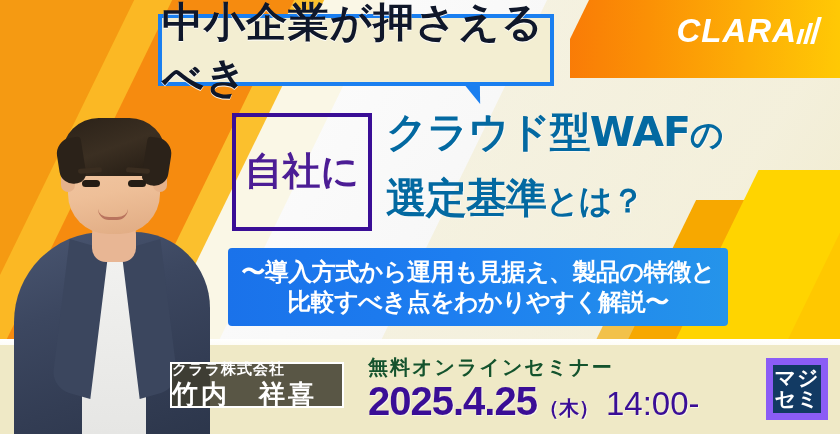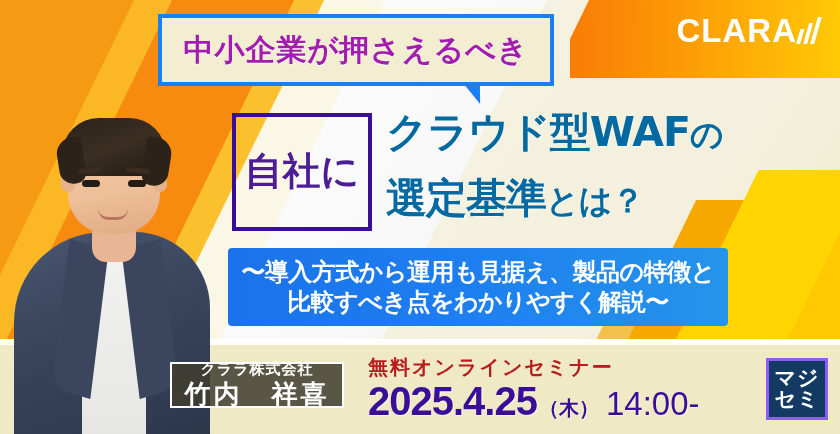--- a/index.html
+++ b/index.html
@@ -67,20 +67,21 @@
   }
   .bar-sep{
     position:absolute;left:0;top:339px;width:840px;height:7px;
     background:linear-gradient(180deg,#ffffff 0%,#fdfcf5 100%);
   }
 
   
   .clara-wrap{
     position:absolute;right:0;top:0;width:270px;height:78px;
     overflow:hidden;
+    font-style:italic;
   }
   .clara-shape{
     position:absolute;right:-30px;top:0;width:300px;height:78px;
     background:linear-gradient(65deg,#f97707 0%,#fb9005 28%,#fdae06 58%,#ffc805 85%,#ffd400 100%);
     transform:skewX(-26deg);
   }
   .clara-logo{
     position:absolute;right:22px;top:14px;
     display:flex;align-items:center;gap:3px;
     color:#ffffff;
@@ -155,22 +156,22 @@
   
   .callout{
     position:absolute;left:158px;top:14px;width:396px;height:72px;
     background:#f3eed2;
     border:4px solid #1a7ff0;
     box-sizing:border-box;
   }
   .callout-text{
     position:absolute;inset:0;
     display:flex;align-items:center;justify-content:center;
-    color:#a21caf;
-    font-size:30px;font-weight:bold;letter-spacing:1px;
+    color:#0f172a;
+    font-size:41px;font-weight:bold;letter-spacing:1px;
     font-family:"DejaVu Sans",sans-serif;
     text-shadow:0 1px 0 rgba(255,255,255,.9);
   }
   .callout-tail{
     position:absolute;left:466px;top:84px;width:0;height:0;
     border-left:12px solid transparent;
     border-right:4px solid transparent;
     border-top:20px solid #1a7ff0;
     transform:skewX(12deg);
   }
@@ -215,51 +216,51 @@
     letter-spacing:-0.5px;white-space:nowrap;
     font-family:"DejaVu Sans",sans-serif;
   }
 
   
   .speaker{
     position:absolute;left:170px;top:362px;width:174px;height:46px;
     background:rgba(64,62,48,.86);
     border:2px solid #ffffff;
     box-sizing:border-box;
-    display:flex;flex-direction:column;align-items:center;justify-content:center;
+    display:flex;flex-direction:column;align-items:flex-start;justify-content:center;
   }
   .sp-company{
     color:#ffffff;font-size:15px;font-weight:bold;letter-spacing:1px;
     font-family:"DejaVu Sans",sans-serif;line-height:1.2;
   }
   .sp-name{
     color:#ffffff;font-size:26px;font-weight:bold;letter-spacing:3px;
     font-family:"DejaVu Sans",sans-serif;line-height:1.2;margin-top:1px;
   }
 
   
   .datewrap{position:absolute;left:368px;top:356px;}
   .seminar-label{
-    color:#b91c1c;font-size:20px;font-weight:bold;letter-spacing:2px;
+    color:#14532d;font-size:20px;font-weight:bold;letter-spacing:2px;
     font-family:"DejaVu Sans",sans-serif;line-height:1.1;
   }
   .date-line{
     display:flex;align-items:baseline;margin-top:3px;
     color:#3a0e96;font-family:"Liberation Sans","DejaVu Sans",sans-serif;
     text-shadow:1px 1px 0 rgba(255,255,255,.6);
   }
   .d-date{font-size:40px;font-weight:bold;letter-spacing:-1px;line-height:1;}
   .d-dow{font-size:20px;font-weight:bold;font-family:"DejaVu Sans",sans-serif;margin-left:2px;}
   .d-time{font-size:33px;font-weight:normal;letter-spacing:0px;margin-left:7px;line-height:1;}
 
   
   .majisemi{
     position:absolute;right:12px;bottom:14px;width:62px;height:62px;
     background:#123a63;
-    border:3px solid #8b5cf6;
+    border:7px solid #8b5cf6;
     box-sizing:border-box;
     display:flex;flex-direction:column;align-items:center;justify-content:center;
     line-height:1;
   }
   .majisemi span{
     color:#ffffff;font-size:21px;font-weight:bold;letter-spacing:1px;
     font-family:"DejaVu Sans",sans-serif;
   }
 </style>
 </head>

